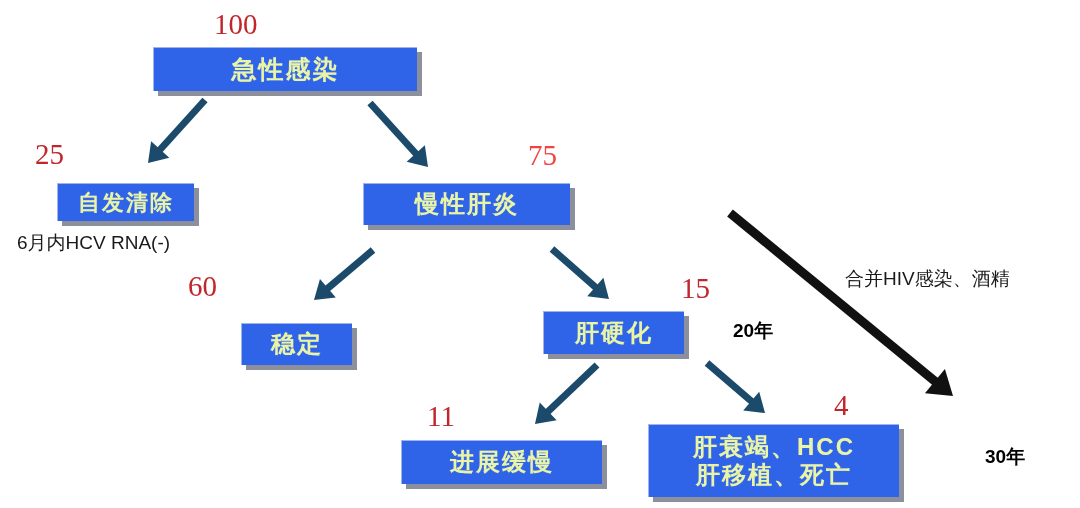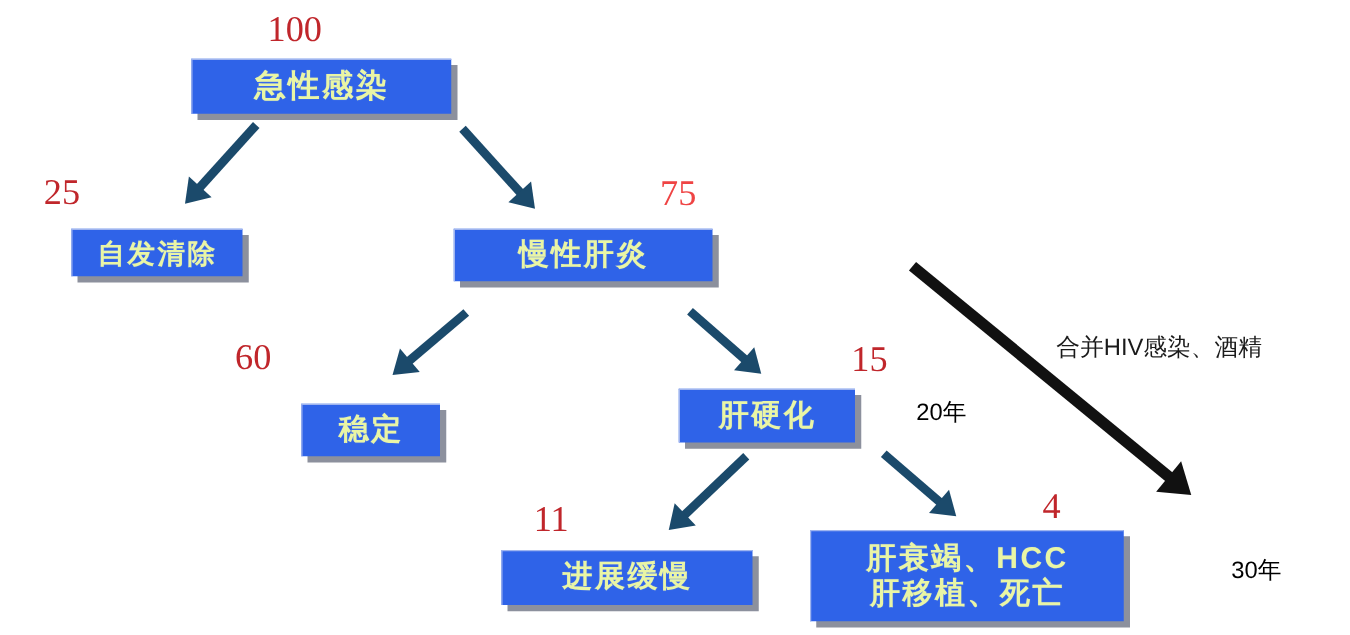--- a/index.html
+++ b/index.html
@@ -59,21 +59,21 @@
     color: #1a1a1a;
     font-size: 19px;
     font-weight: 400;
     line-height: 1.2;
     white-space: nowrap;
   }
   .note-bold {
     position: absolute;
     color: #000000;
     font-size: 19px;
-    font-weight: 400;
+    font-weight: 700;
     line-height: 1;
     white-space: nowrap;
   }
 </style>
 </head>
 <body>
 
 <div id="canvas">
 
   <svg id="arrow-layer" viewBox="0 0 1080 508" width="1080" height="508">
@@ -100,21 +100,21 @@
       <g>
         <line x1="707" y1="363" x2="752.7299586220706" y2="402.4223781224747" stroke="#1b4a6b" stroke-width="7" stroke-linecap="butt"></line>
         <polygon points="765,413 743.2166283285186,410.39477090794287 759.2136490692204,391.8382268487287" fill="#1b4a6b"></polygon>
       </g>
       <g>
         <line x1="730" y1="213" x2="936.4571626651759" y2="382.42448774765563" stroke="#111111" stroke-width="9" stroke-linecap="butt"></line>
         <polygon points="953,396 924.9197798313407,393.3309673513374 944.9024263710066,368.980529218302" fill="#111111"></polygon>
       </g>
     </svg>
 
-  <div class="node" style="left: 153px; top: 47px; width: 208px; height: 44px; font-size: 25px; background: rgb(47, 99, 232); color: rgb(233, 245, 165);">
+  <div class="node" style="left: 153px; top: 47px; width: 264px; height: 44px; font-size: 25px; background: rgb(47, 99, 232); color: rgb(233, 245, 165);">
     <span>急性感染</span>
   </div>
   <div class="node" style="left: 57px; top: 183px; width: 137px; height: 38px; font-size: 22px; background: rgb(47, 99, 232); color: rgb(233, 245, 165); justify-content: center;">
     <span>自发清除</span>
   </div>
   <div class="node" style="left: 363px; top: 183px; width: 207px; height: 42px; font-size: 24px; background: rgb(47, 99, 232); color: rgb(233, 245, 165);">
     <span>慢性肝炎</span>
   </div>
   <div class="node" style="left: 241px; top: 312px; width: 111px; height: 42px; font-size: 24px; background: rgb(47, 99, 232); color: rgb(233, 245, 165); margin-top: 11px;">
     <span>稳定</span>
@@ -133,17 +133,18 @@
   </div>
 
   <div class="num" style="left: 214px; top: 10px; color: rgb(192, 38, 43);">100</div>
   <div class="num" style="left: 35px; top: 140px; color: rgb(192, 38, 43);">25</div>
   <div class="num" style="left: 487px; top: 141px; color: #ef4444; margin-left: 41px;">75</div>
   <div class="num" style="left: 188px; top: 272px; color: rgb(192, 38, 43);">60</div>
   <div class="num" style="left: 681px; top: 274px; color: rgb(192, 38, 43);">15</div>
   <div class="num" style="left: 427px; top: 402px; color: rgb(192, 38, 43);">11</div>
   <div class="num" style="left: 834px; top: 391px; color: rgb(192, 38, 43);">4</div>
 
+  <div class="note" style="left: 17px; top: 232px;">6月内HCV RNA(-)</div>
   <div class="note" style="left: 845px; top: 268px;">合并HIV感染、酒精</div>
   <div class="note-bold" style="left: 733px; top: 321px;">20年</div>
   <div class="note-bold" style="left: 985px; top: 447px;">30年</div>
 
 </div>
 
 </body></html>

